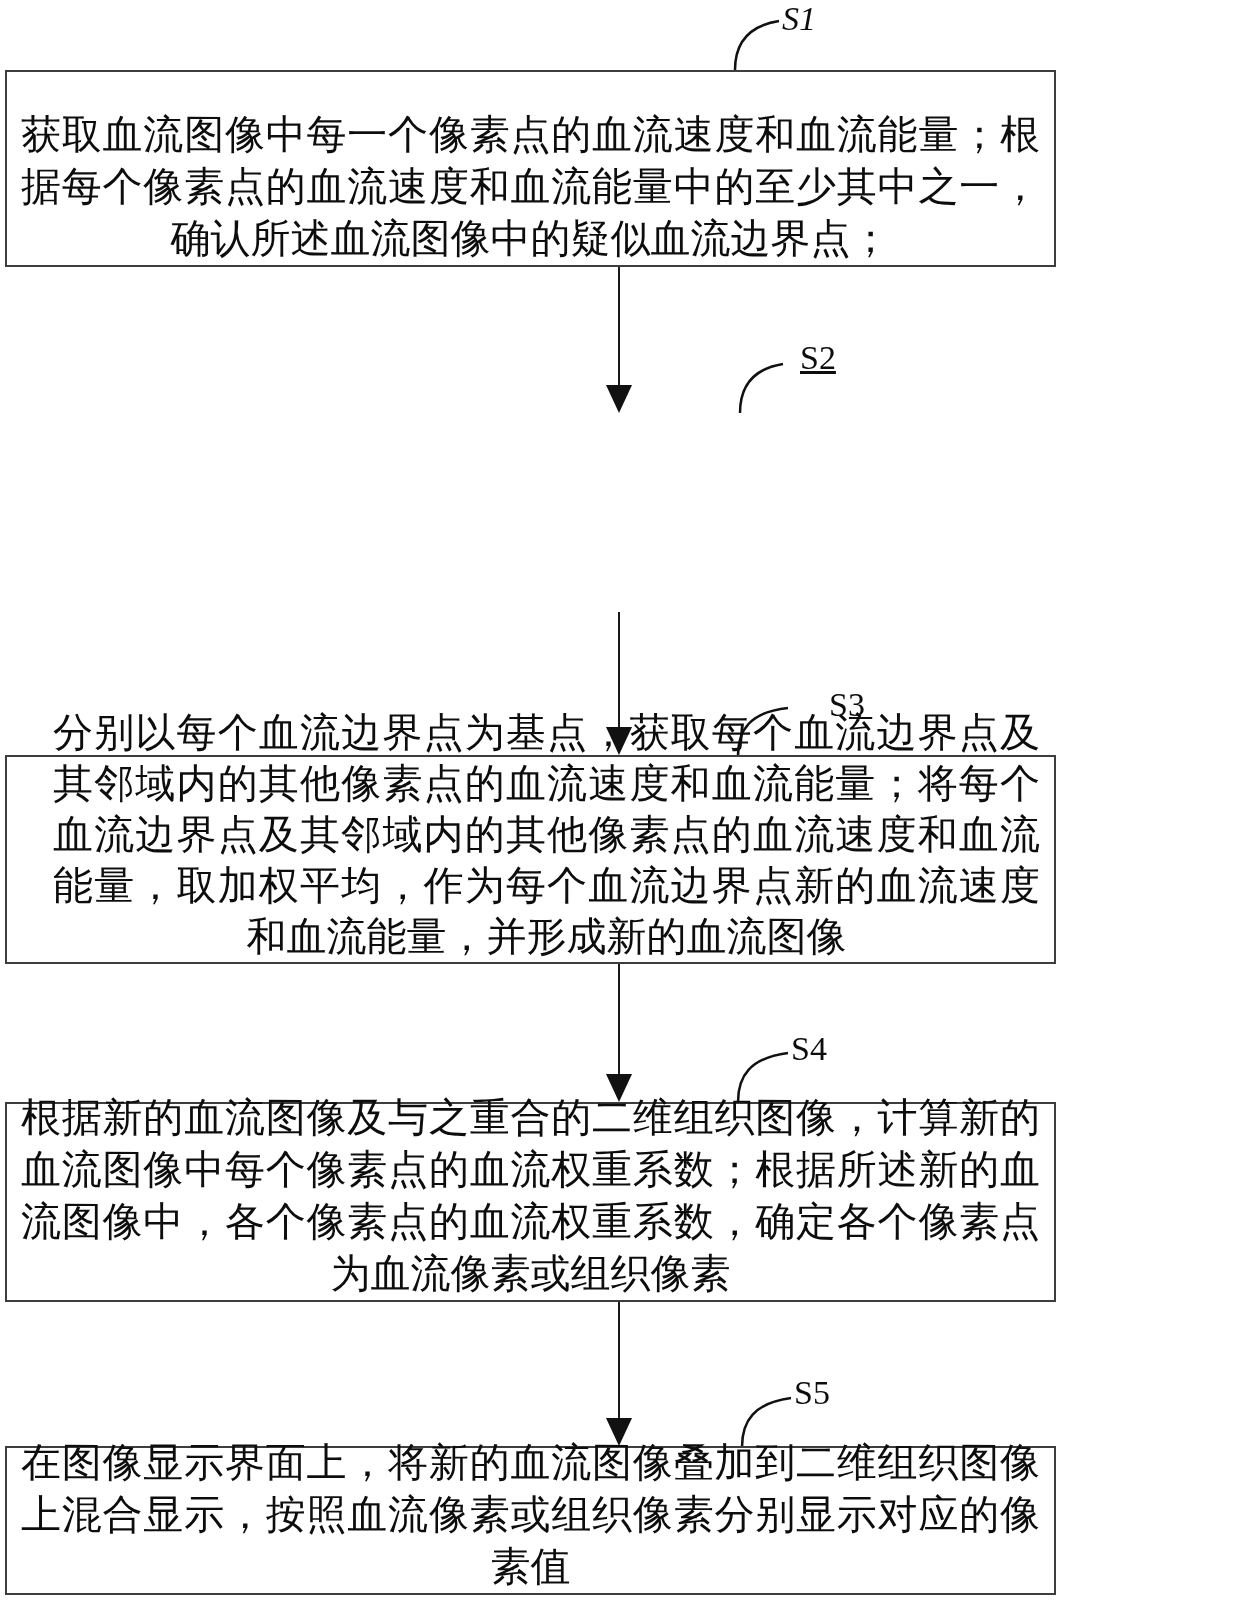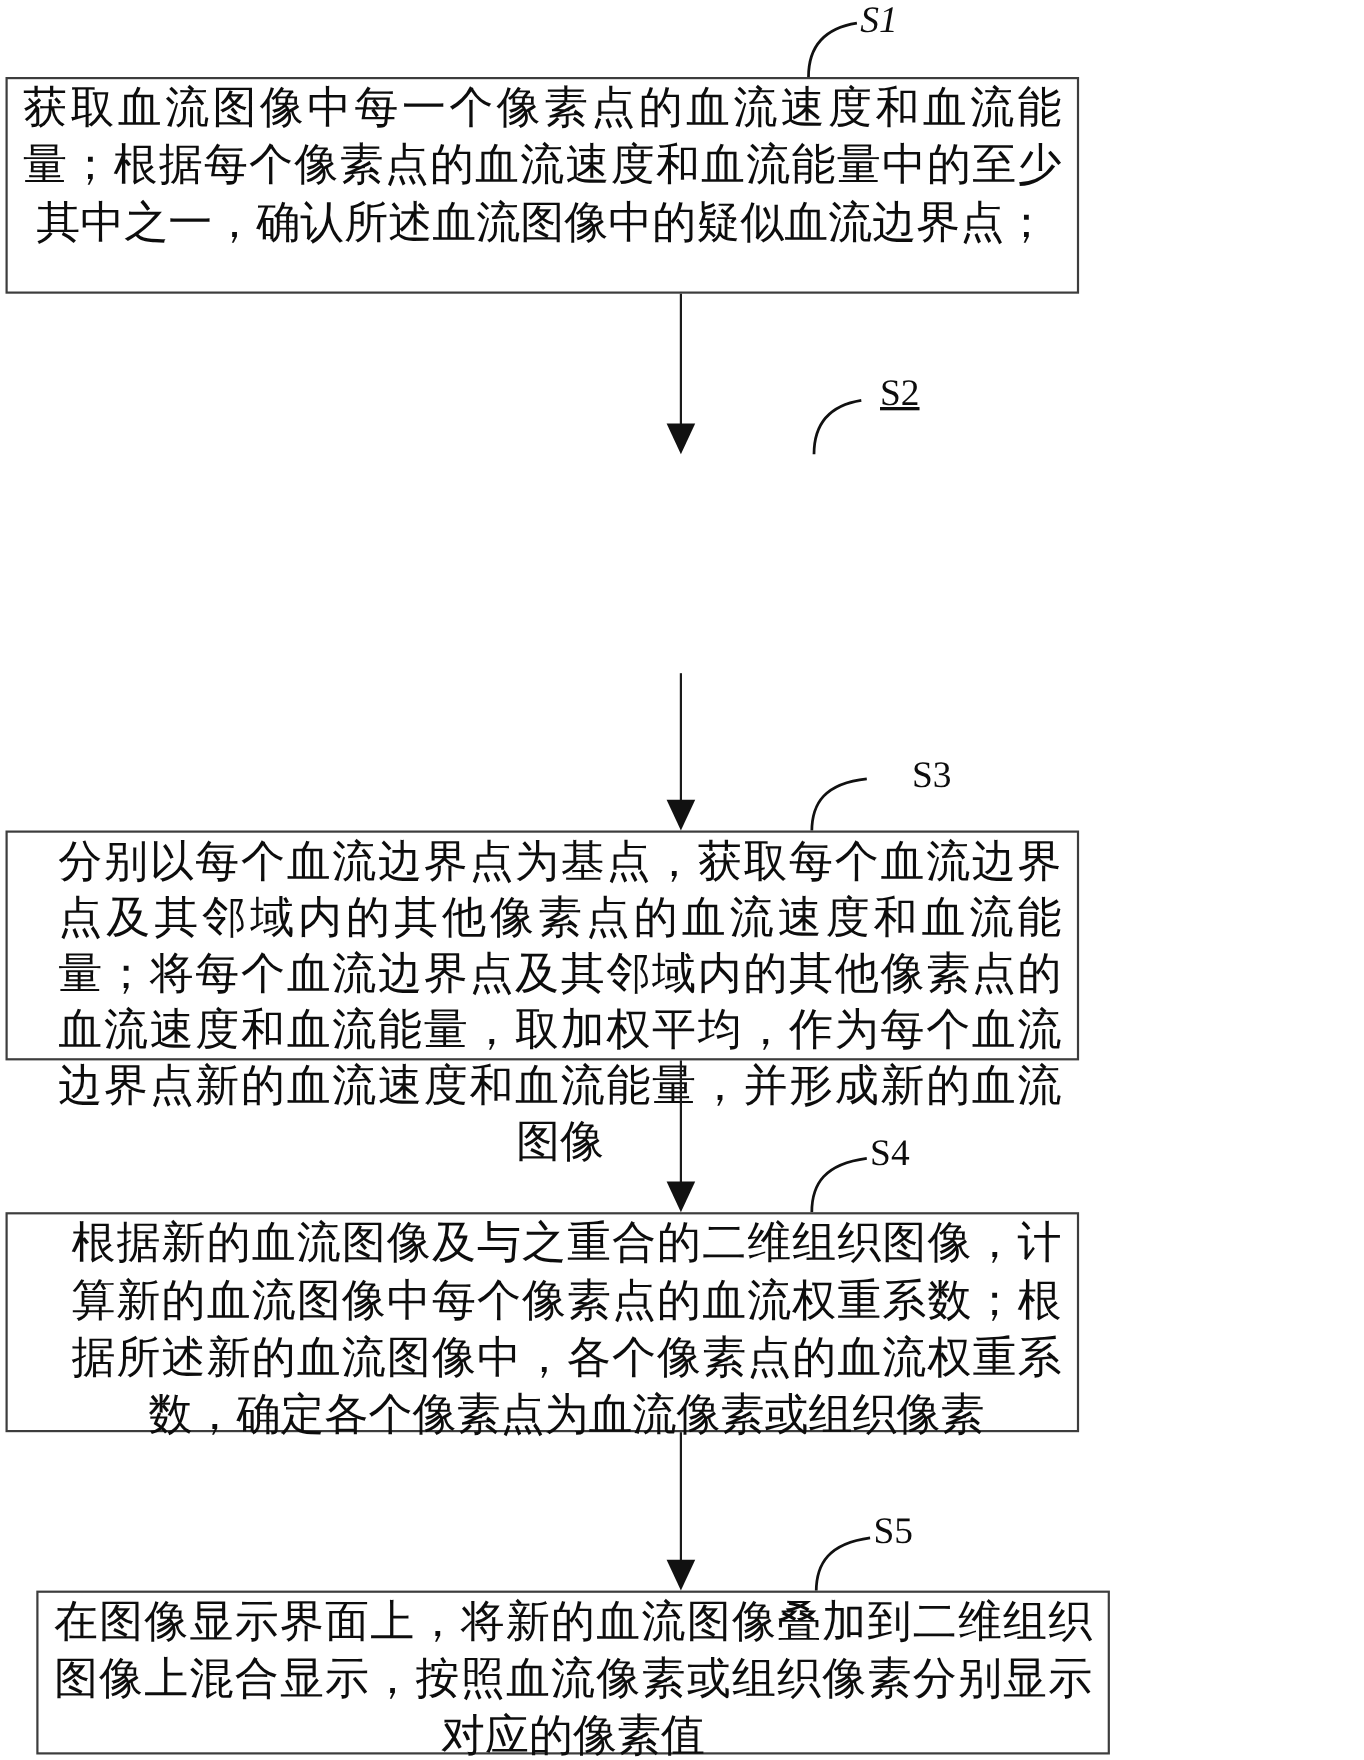--- a/index.html
+++ b/index.html
@@ -12,44 +12,44 @@
     width: 1240px;
     height: 1600px;
     background: #ffffff;
     overflow: hidden;
     font-family: "Liberation Serif", "DejaVu Serif", serif;
     color: #0d0d0d;
   }
   .step-box {
     position: absolute;
     left: 5px;
-    width: 976px;
+    width: 1051px;
     border: 2px solid #3d3d3d;
     box-sizing: border-box;
     background: #ffffff;
     display: flex;
-    align-items: flex-start;
+    align-items: flex-end;
   }
   .step-box p {
     margin: 0;
     width: 100%;
     padding: 0 14px;
     font-size: 40px;
     line-height: 52px;
     text-align: justify;
     text-align-last: center;
     text-justify: inter-character;
     letter-spacing: 0;
   }
   #box-s1 { top: 70px;   height: 197px; }
   #box-s2 { top: 413px;  height: 199px; }
   #box-s3 { top: 755px;  height: 209px; padding-left: 32px; }
   #box-s3 p { line-height: 51px; }
-  #box-s4 { top: 1102px; height: 200px; padding-left: 44px; }
-  #box-s5 { top: 1446px; height: 149px; margin-left: 28px; }
+  #box-s4 { top: 1102px; height: 200px; }
+  #box-s5 { top: 1446px; height: 149px; }
 
   .arrow-shaft {
     position: absolute;
     left: 618px;
     width: 2px;
     background: #1a1a1a;
   }
   .arrow-head {
     position: absolute;
     left: 606px;

